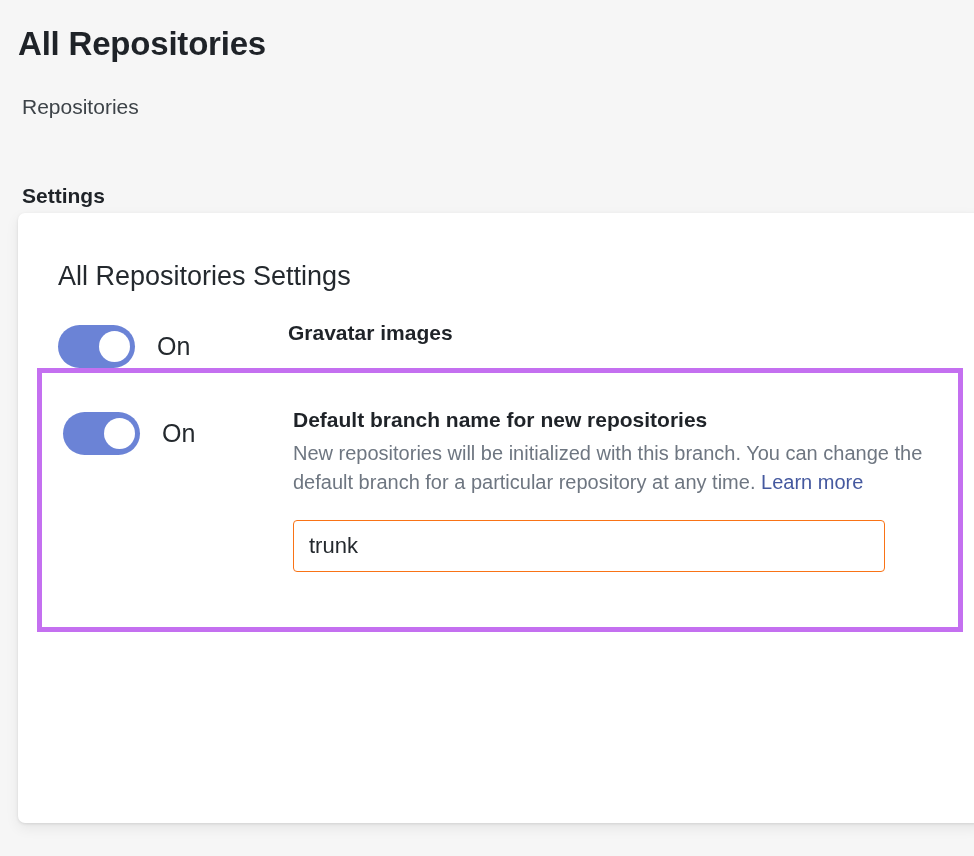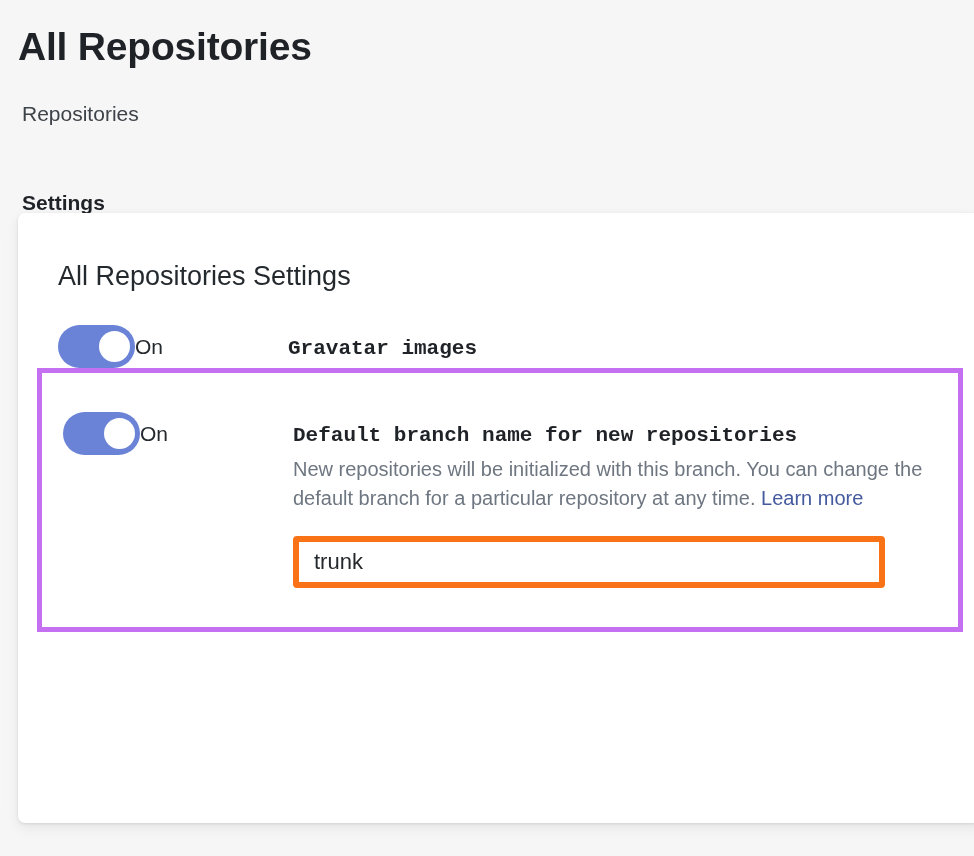--- a/index.html
+++ b/index.html
@@ -16,21 +16,21 @@
     color: #24292e;
     overflow: hidden;
     position: relative;
   }
 
   
   .page-header {
     padding: 24px 0 0 18px;
   }
   .page-title {
-    font-size: 39px;
+    font-size: 33px;
     font-weight: bold;
     color: #1f2328;
     line-height: 1.2;
     letter-spacing: -0.2px;
     margin: 0;
   }
 
   
   .tab-bar {
     display: flex;
@@ -122,38 +122,38 @@
   .toggle .knob {
     position: absolute;
     top: 6px;
     left: 41px;
     width: 31px;
     height: 31px;
     border-radius: 50%;
     background: #ffffff;
   }
   .toggle-label {
-    font-size: 21px;
-    color: #24292e;
+    font-size: 25px;
+    color: #24292e;
+    margin-left: 22px;
     line-height: 1;
   }
 
   
   .setting-text {
     flex: 1 1 auto;
     max-width: 640px;
     padding-right: 10px;
   }
   .setting-name {
     font-size: 21px;
     font-weight: bold;
     color: #1f2328;
     line-height: 1.35;
-    margin: 16px 0 4px 0;
-    font-family: Liberation Mono, monospace;
+    margin: 0 0 4px 0;
   }
   .setting-desc {
     font-size: 20px;
     color: #6e7681;
     line-height: 1.48;
     margin: 0;
   }
   .learn-more {
     color: #45599f;
     text-decoration: none;
@@ -164,21 +164,21 @@
   .branch-input {
     display: block;
     margin-top: 22px;
     width: 592px;
     height: 52px;
     padding: 0 15px;
     font-family: "Liberation Sans", sans-serif;
     font-size: 22px;
     color: #24292e;
     background: #ffffff;
-    border: 6px solid #f97316;
+    border: 1px solid #f97316;
     border-radius: 4px;
     outline: none;
   }
 </style>
 </head>
 <body>
 
 <div class="page-header">
   <h1 class="page-title">All Repositories</h1>
 </div>

